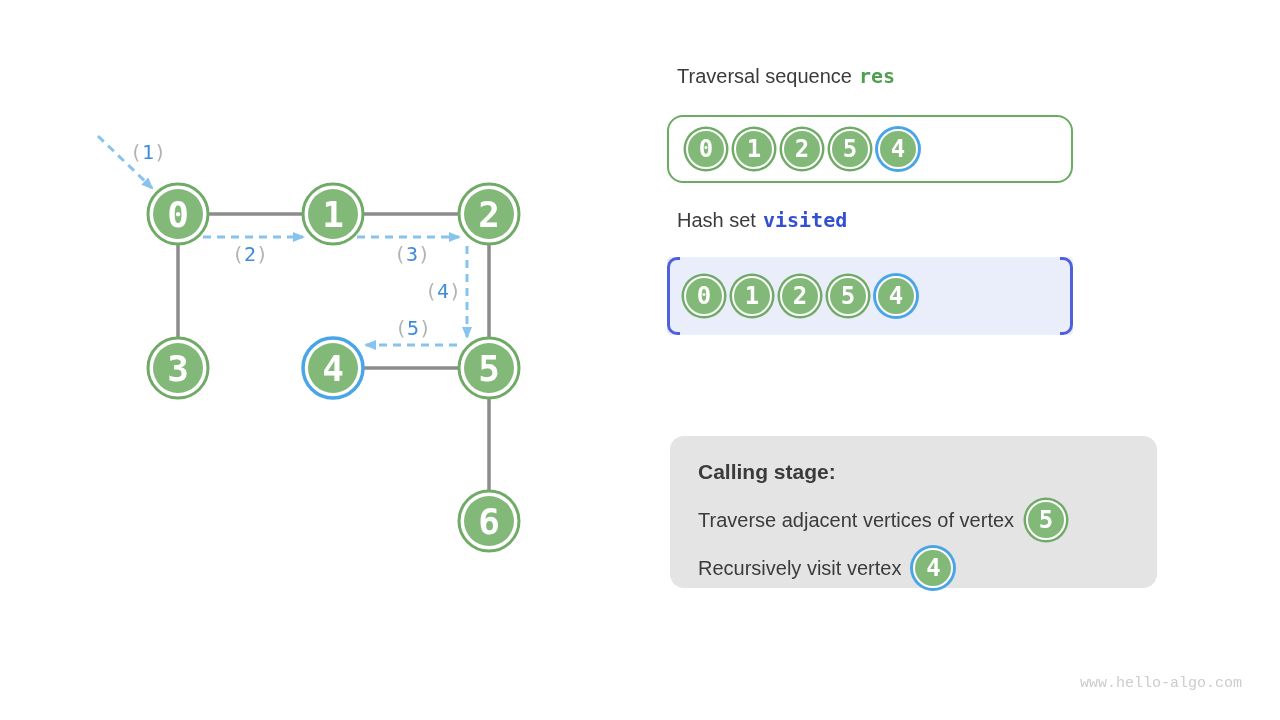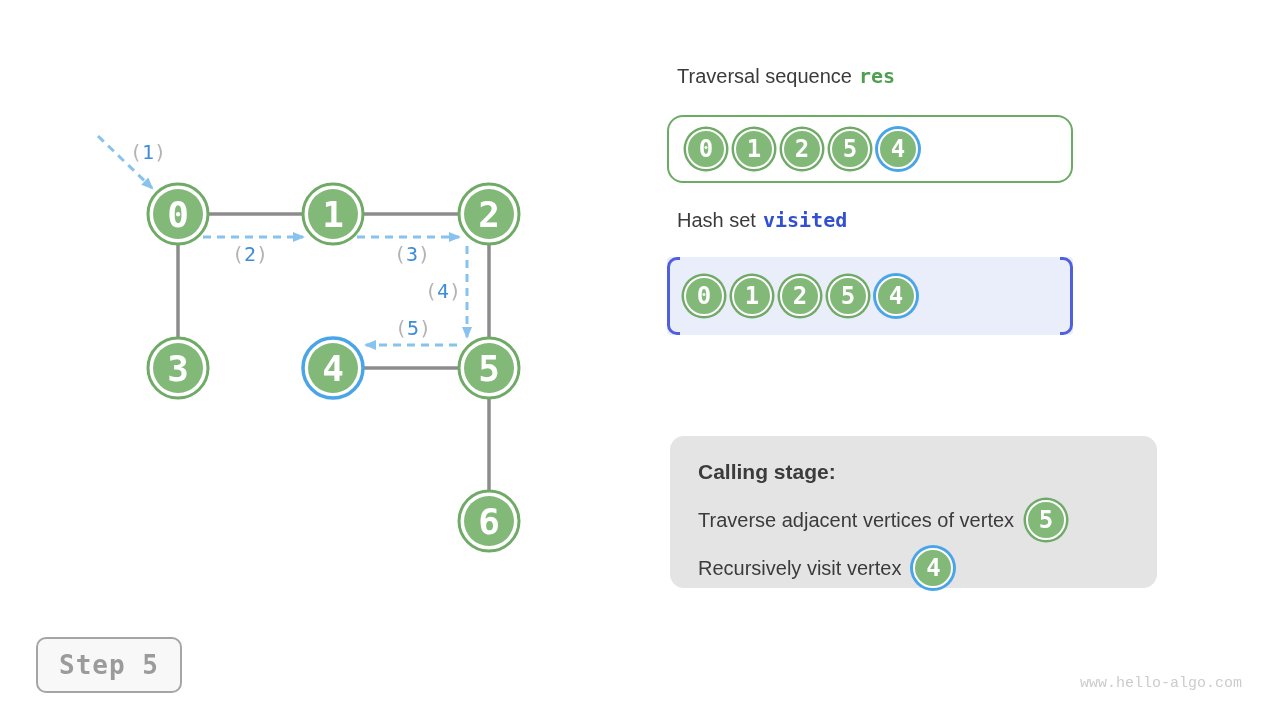--- a/index.html
+++ b/index.html
@@ -153,16 +153,15 @@
     <div class="call-line first">
       <span>Traverse adjacent vertices of vertex</span>
       <span class="chip">5</span>
     </div>
     <div class="call-line second">
       <span>Recursively visit vertex</span>
       <span class="chip current">4</span>
     </div>
   </div>
 
-  <div class="step-btn">Step 5</div>
   <div class="watermark">www.hello-algo.com</div>
 
 </div>
 
 </body></html>

